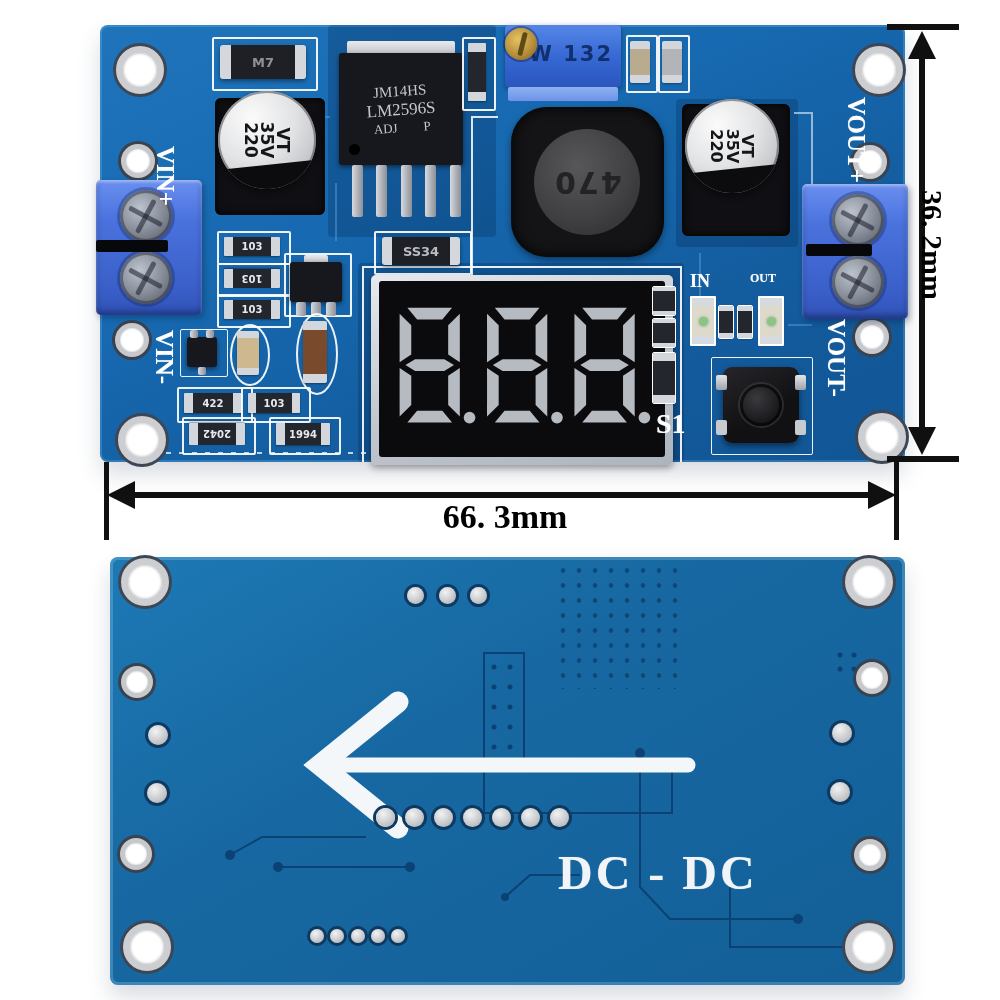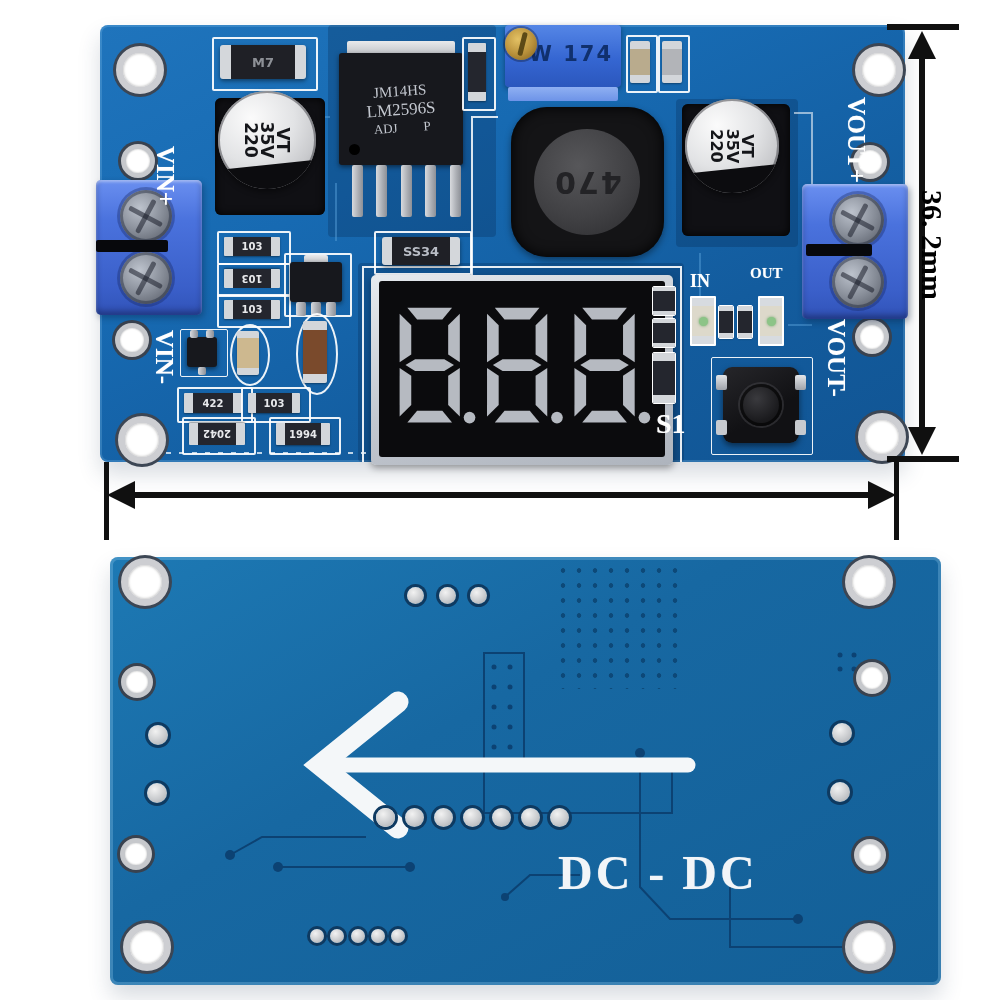--- a/index.html
+++ b/index.html
@@ -7,21 +7,21 @@
          font-family:"Liberation Serif",serif;}
   .abs{position:absolute;}
 
   
   .board{position:absolute;border-radius:8px;}
   .board-top{left:100px;top:25px;width:805px;height:437px;
     background:linear-gradient(155deg,#1f74bc 0%,#176ab2 35%,#135c9e 70%,#115594 100%);
     box-shadow:0 12px 22px rgba(40,60,90,.18), inset 0 0 0 2px rgba(140,200,240,.25);}
   .board-bottom{left:110px;top:557px;width:795px;height:428px;
     background:linear-gradient(150deg,#1d79b4 0%,#1768a2 40%,#135f97 100%);
-    box-shadow:0 12px 22px rgba(40,60,90,.18), inset 0 0 0 3px rgba(150,205,240,.30);padding-left:36px;}
+    box-shadow:0 12px 22px rgba(40,60,90,.18), inset 0 0 0 3px rgba(150,205,240,.30);}
   .darkzone{position:absolute;background:rgba(4,34,74,.26);border-radius:4px;}
 
   
   .hole{position:absolute;border-radius:50%;background:#ffffff;
     border:7px solid #cdced2;box-shadow:0 0 0 3px #3c4654, inset 0 0 3px rgba(0,0,0,.35);}
   .hole-sm{position:absolute;border-radius:50%;background:#ffffff;
     border:5px solid #c6c8cc;box-shadow:0 0 0 3px #39424f, inset 0 0 2px rgba(0,0,0,.3);}
   .padc{position:absolute;border-radius:50%;
     background:radial-gradient(circle at 38% 32%,#f2f2f2,#c9cbce 55%,#a6a9ad);
     box-shadow:0 0 0 3px #0e3a61;}
@@ -207,21 +207,21 @@
     <div class="leg" style="left:252px;top:140px;width:11px;height:52px;"></div>
     <div class="leg" style="left:276px;top:140px;width:11px;height:52px;"></div>
     <div class="leg" style="left:301px;top:140px;width:11px;height:52px;"></div>
     <div class="leg" style="left:325px;top:140px;width:11px;height:52px;"></div>
     <div class="leg" style="left:350px;top:140px;width:11px;height:52px;"></div>
 
     <div class="silk" style="left:362px;top:12px;width:30px;height:70px;"></div>
     <div class="res-v" style="left:368px;top:18px;width:18px;height:58px;"></div>
 
     <div class="pot" style="left:405px;top:0;width:116px;height:62px;">
-      <div class="pot-label" style="right:8px;top:17px;">W 174</div>
+      <div class="pot-label" style="right:8px;top:17px;">W 132</div>
     </div>
     <div class="pot-strip" style="left:408px;top:62px;width:110px;height:14px;"></div>
     <div class="pot-screw" style="left:405px;top:3px;width:32px;height:32px;"></div>
 
     <div class="silk" style="left:526px;top:10px;width:28px;height:54px;"></div>
     <div class="mlcc-v" style="left:530px;top:16px;width:20px;height:42px;background:linear-gradient(180deg,#d3d6da 0 20%,#b9ab8d 20% 80%,#d3d6da 80%);"></div>
     <div class="silk" style="left:558px;top:10px;width:28px;height:54px;"></div>
     <div class="mlcc-v" style="left:562px;top:16px;width:20px;height:42px;background:linear-gradient(180deg,#d3d6da 0 20%,#b2b4b8 20% 80%,#d3d6da 80%);"></div>
 
     <div class="inductor" style="left:411px;top:82px;width:153px;height:150px;">
@@ -295,38 +295,39 @@
         <use href="#d7" x="104" y="12"></use>
         <use href="#d7" x="194" y="12"></use>
       </svg>
     </div>
 
     <div class="res-v" style="left:553px;top:262px;width:22px;height:28px;outline:1px solid #fff;"></div>
     <div class="res-v" style="left:553px;top:294px;width:22px;height:28px;outline:1px solid #fff;"></div>
     <div class="res-v" style="left:553px;top:328px;width:22px;height:50px;outline:1px solid #fff;"></div>
 
     <div class="btext" style="left:590px;top:246px;font-size:18px;">IN</div>
-    <div class="btext" style="left:650px;top:240px;font-size:15px;">OUT</div>
+    <div class="btext" style="left:650px;top:246px;font-size:12px;">OUT</div>
     <div class="led" style="left:590px;top:271px;width:22px;height:46px;"></div>
     <div class="led" style="left:658px;top:271px;width:22px;height:46px;"></div>
     <div class="res-v" style="left:619px;top:281px;width:14px;height:32px;outline:1px solid #fff;"></div>
     <div class="res-v" style="left:638px;top:281px;width:14px;height:32px;outline:1px solid #fff;"></div>
 
     <div class="btext" style="left:556px;top:383px;font-size:28px;">S1</div>
     <div class="silk" style="left:611px;top:332px;width:100px;height:96px;border-width:1px;"></div>
     <div class="btn" style="left:623px;top:342px;width:76px;height:76px;">
       <div class="btn-cap" style="left:17px;top:17px;width:42px;height:42px;"></div>
     </div>
   </div>
 
   <div class="dim-cap" style="left:104px;top:462px;width:5px;height:78px;"></div>
   <div class="dim-cap" style="left:894px;top:462px;width:5px;height:78px;"></div>
   <div class="dim-line-h" style="left:124px;top:492px;width:756px;"></div>
   <div class="tri" style="left:107px;top:481px;border-top:14px solid transparent;border-bottom:14px solid transparent;border-right:28px solid #101010;"></div>
   <div class="tri" style="left:868px;top:481px;border-top:14px solid transparent;border-bottom:14px solid transparent;border-left:28px solid #101010;"></div>
+  <div class="dim-text" style="left:420px;top:498px;width:170px;text-align:center;font-size:34px;">66. 3mm</div>
 
   <div class="dim-cap" style="left:887px;top:24px;width:72px;height:6px;"></div>
   <div class="dim-cap" style="left:887px;top:456px;width:72px;height:6px;"></div>
   <div class="dim-line-v" style="left:919px;top:40px;height:406px;"></div>
   <div class="tri" style="left:908px;top:31px;border-left:14px solid transparent;border-right:14px solid transparent;border-bottom:28px solid #101010;"></div>
   <div class="tri" style="left:908px;top:427px;border-left:14px solid transparent;border-right:14px solid transparent;border-top:28px solid #101010;"></div>
   <div class="dim-text vrot" style="left:872px;top:228px;width:120px;text-align:center;font-size:30px;">36. 2mm</div>
 
   <div class="board board-bottom">
 

